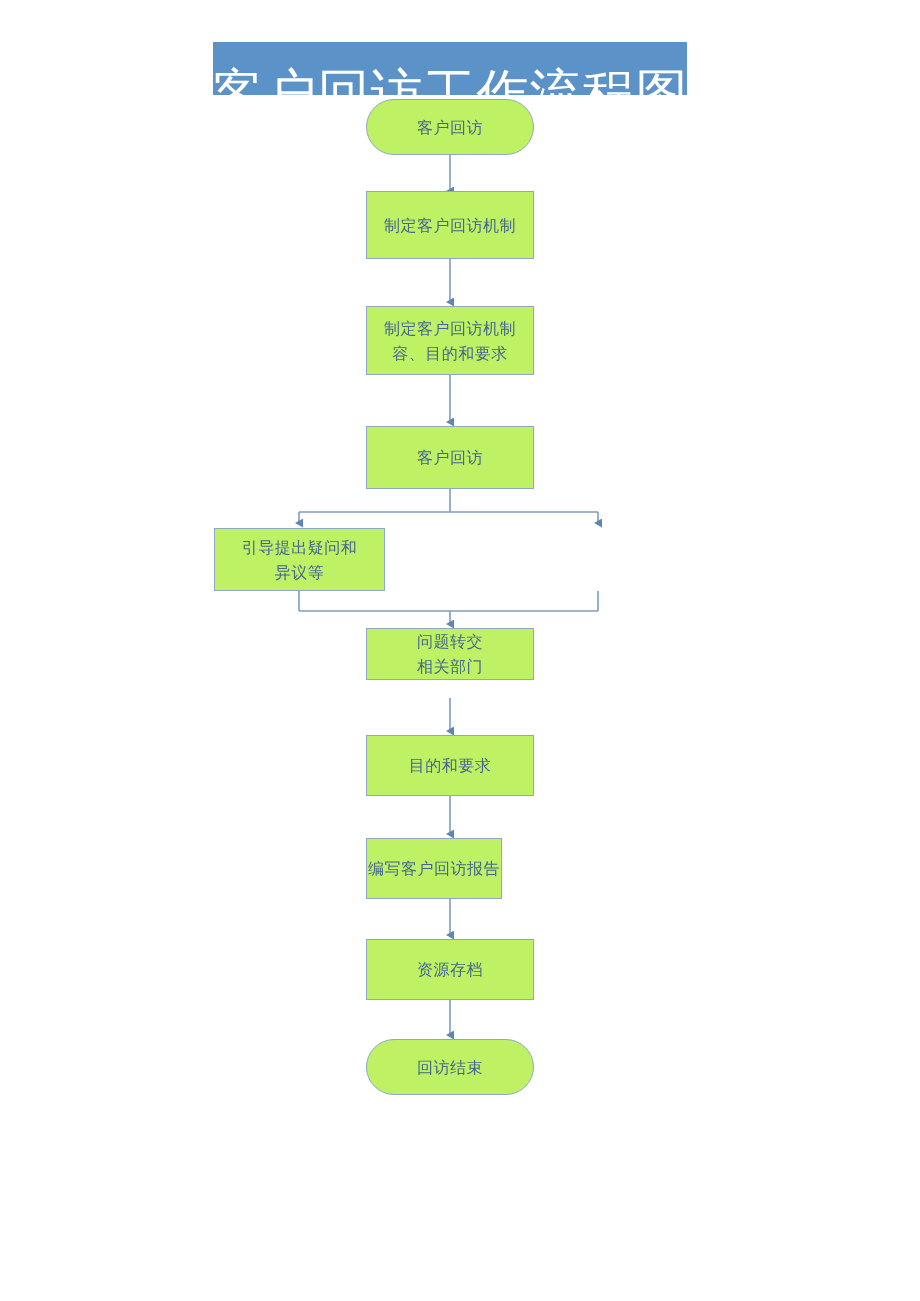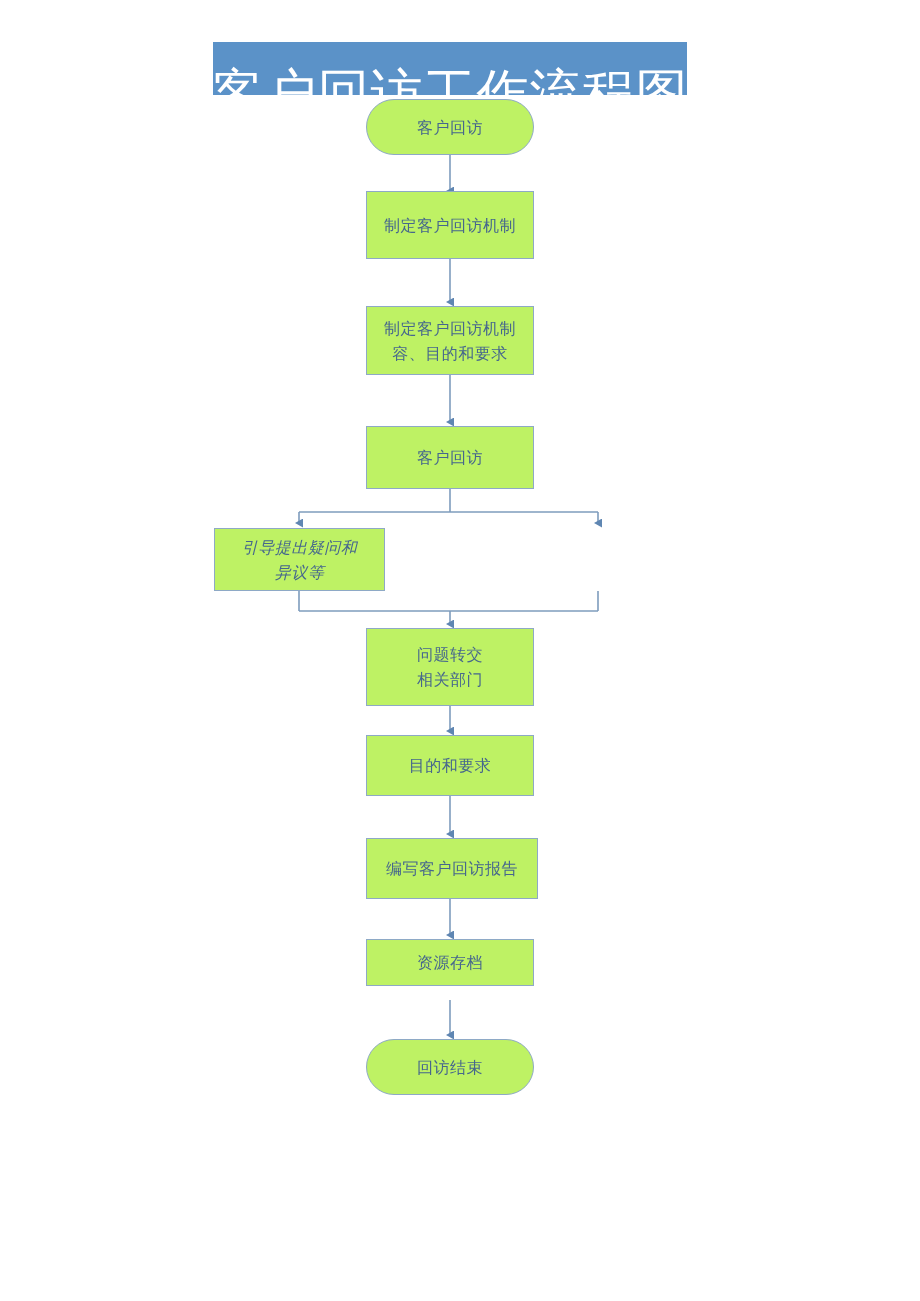--- a/index.html
+++ b/index.html
@@ -136,40 +136,40 @@
 
   <div class="node process" style="left:366px; top:306px; width:168px; height:69px;">
     <span class="node-label">制定客户回访机制
 容、目的和要求</span>
   </div>
 
   <div class="node process" style="left:366px; top:426px; width:168px; height:63px;">
     <span class="node-label">客户回访</span>
   </div>
 
-  <div class="node process" style="left:214px; top:528px; width:171px; height:63px;font-style:italic;">
+  <div class="node process" style="left:214px; top:528px; width:171px; height:63px;">
     <span class="node-label">引导提出疑问和
 异议等</span>
   </div>
 
 
-  <div class="node process" style="left:366px; top:628px; width:168px; height:78px;">
+  <div class="node process" style="left:366px; top:628px; width:168px; height:52px;">
     <span class="node-label">问题转交
 相关部门</span>
   </div>
 
   <div class="node process" style="left:366px; top:735px; width:168px; height:61px;">
     <span class="node-label">目的和要求</span>
   </div>
 
-  <div class="node process" style="left:366px; top:838px; width:172px; height:61px;">
+  <div class="node process" style="left:366px; top:838px; width:136px; height:61px;">
     <span class="node-label">编写客户回访报告</span>
   </div>
 
-  <div class="node process" style="left:366px; top:939px; width:168px; height:47px;">
+  <div class="node process" style="left:366px; top:939px; width:168px; height:61px;">
     <span class="node-label">资源存档</span>
   </div>
 
   <div class="node terminator" style="left:366px; top:1039px; width:168px; height:56px;">
     <span class="node-label">回访结束</span>
   </div>
 
 </div>
 
 </body></html>

